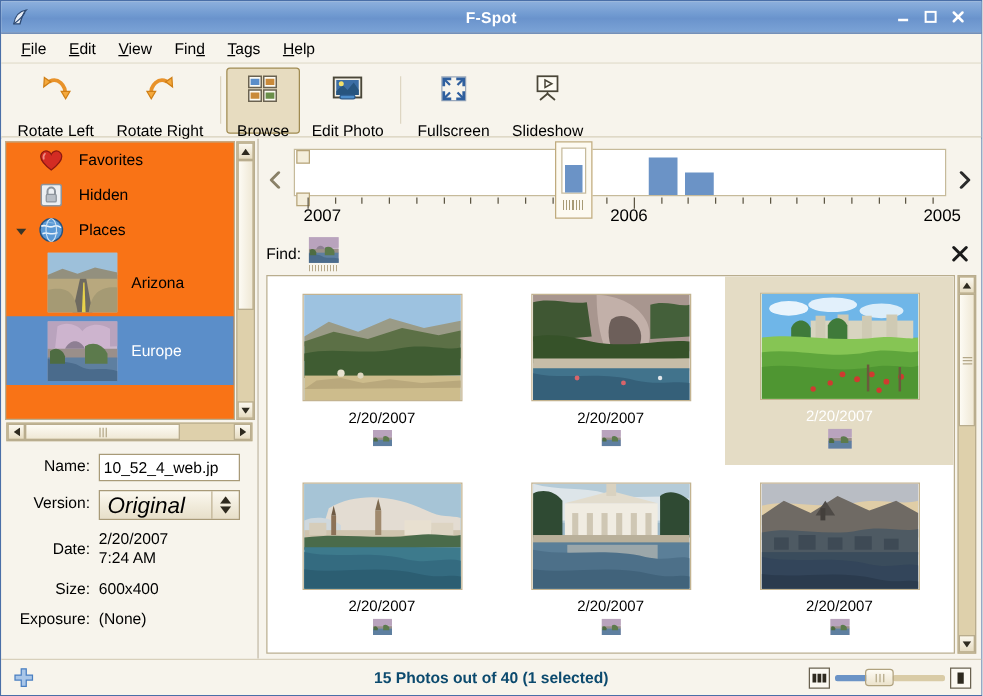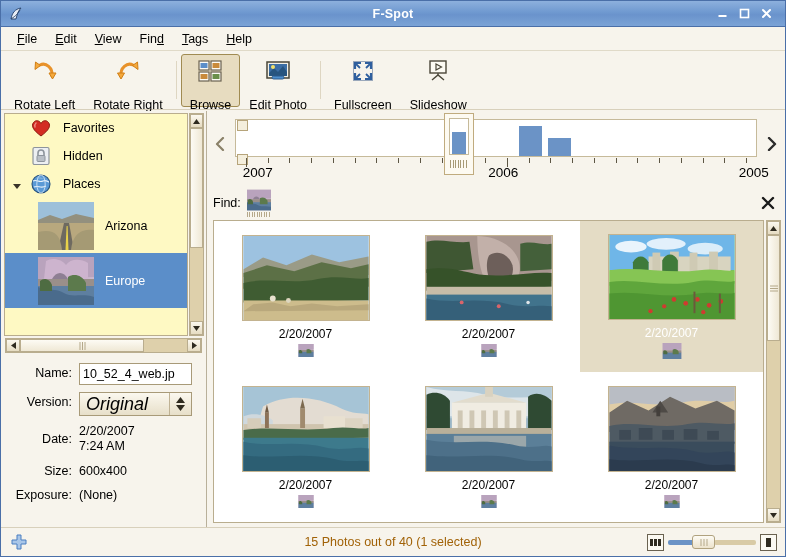--- a/index.html
+++ b/index.html
@@ -127,21 +127,21 @@
     background: #f7f4ec;
   }
   .tag-area {
     position: relative;
     height: 225px;
     display: flex;
     padding: 2px 2px 0 3px;
   }
   .tag-list {
     flex: 1;
-    background: #fef9c3;
+    background: #f97316;
     border: 1px solid #b9ad8e;
     overflow: hidden;
     position: relative;
   }
   .tag-row {
     display: flex; align-items: center;
     height: 28px;
     padding-left: 24px;
     cursor: pointer;
     position: relative;
@@ -420,22 +420,23 @@
     border-top: 1px solid #d8d0bb;
     display: flex; align-items: center;
     padding: 0 8px 0 10px;
   }
   .status-plus { cursor: pointer; display: flex; }
   .status-text {
     position: absolute;
     left: 0; right: 0;
     text-align: center;
     font-size: 12.5px;
-    color: #a16207;
+    color: #0c4a6e;
     pointer-events: none;
+    font-weight: bold;
   }
   .zoom-ctl {
     margin-left: auto;
     display: flex; align-items: center; gap: 4px;
     z-index: 2;
   }
   .zoom-ico-btn {
     width: 17px; height: 17px;
     border: 1px solid #6a6250;
     background: #fbf9f2;

